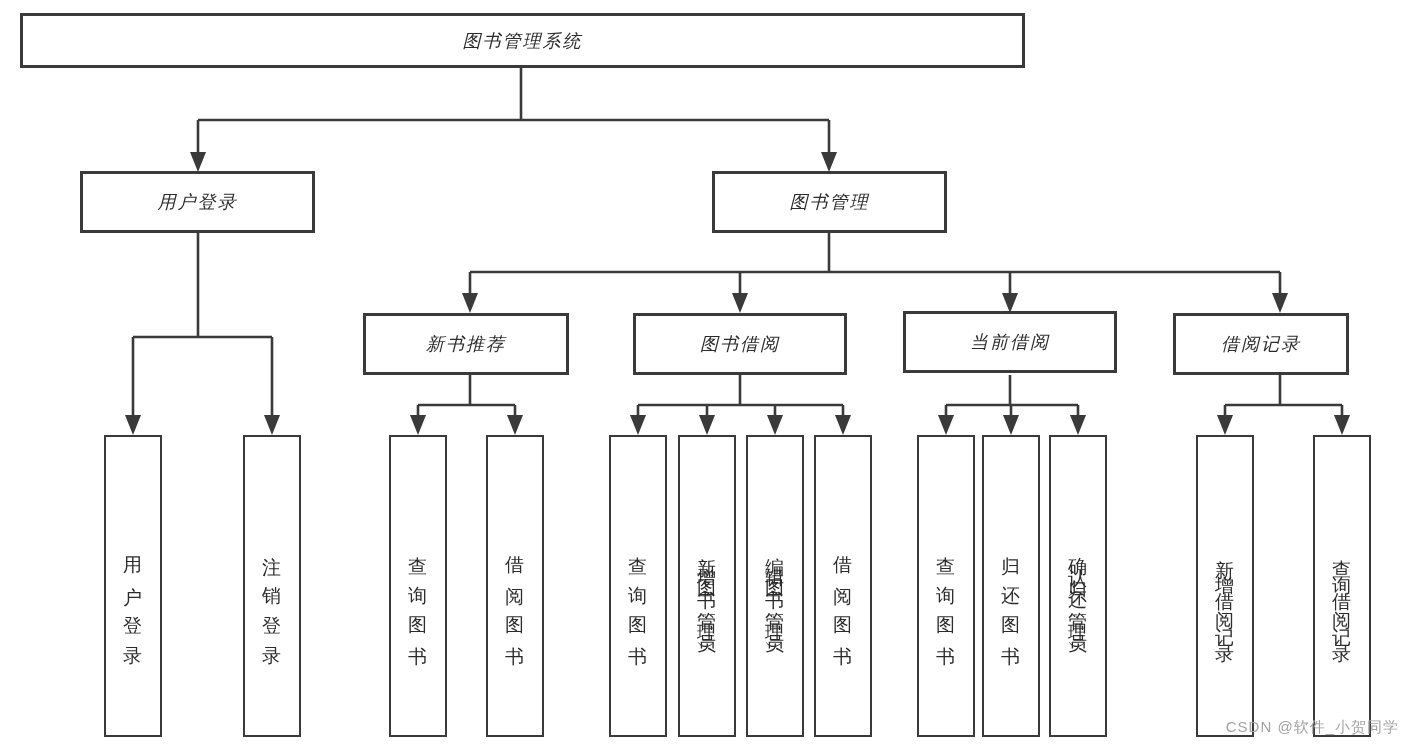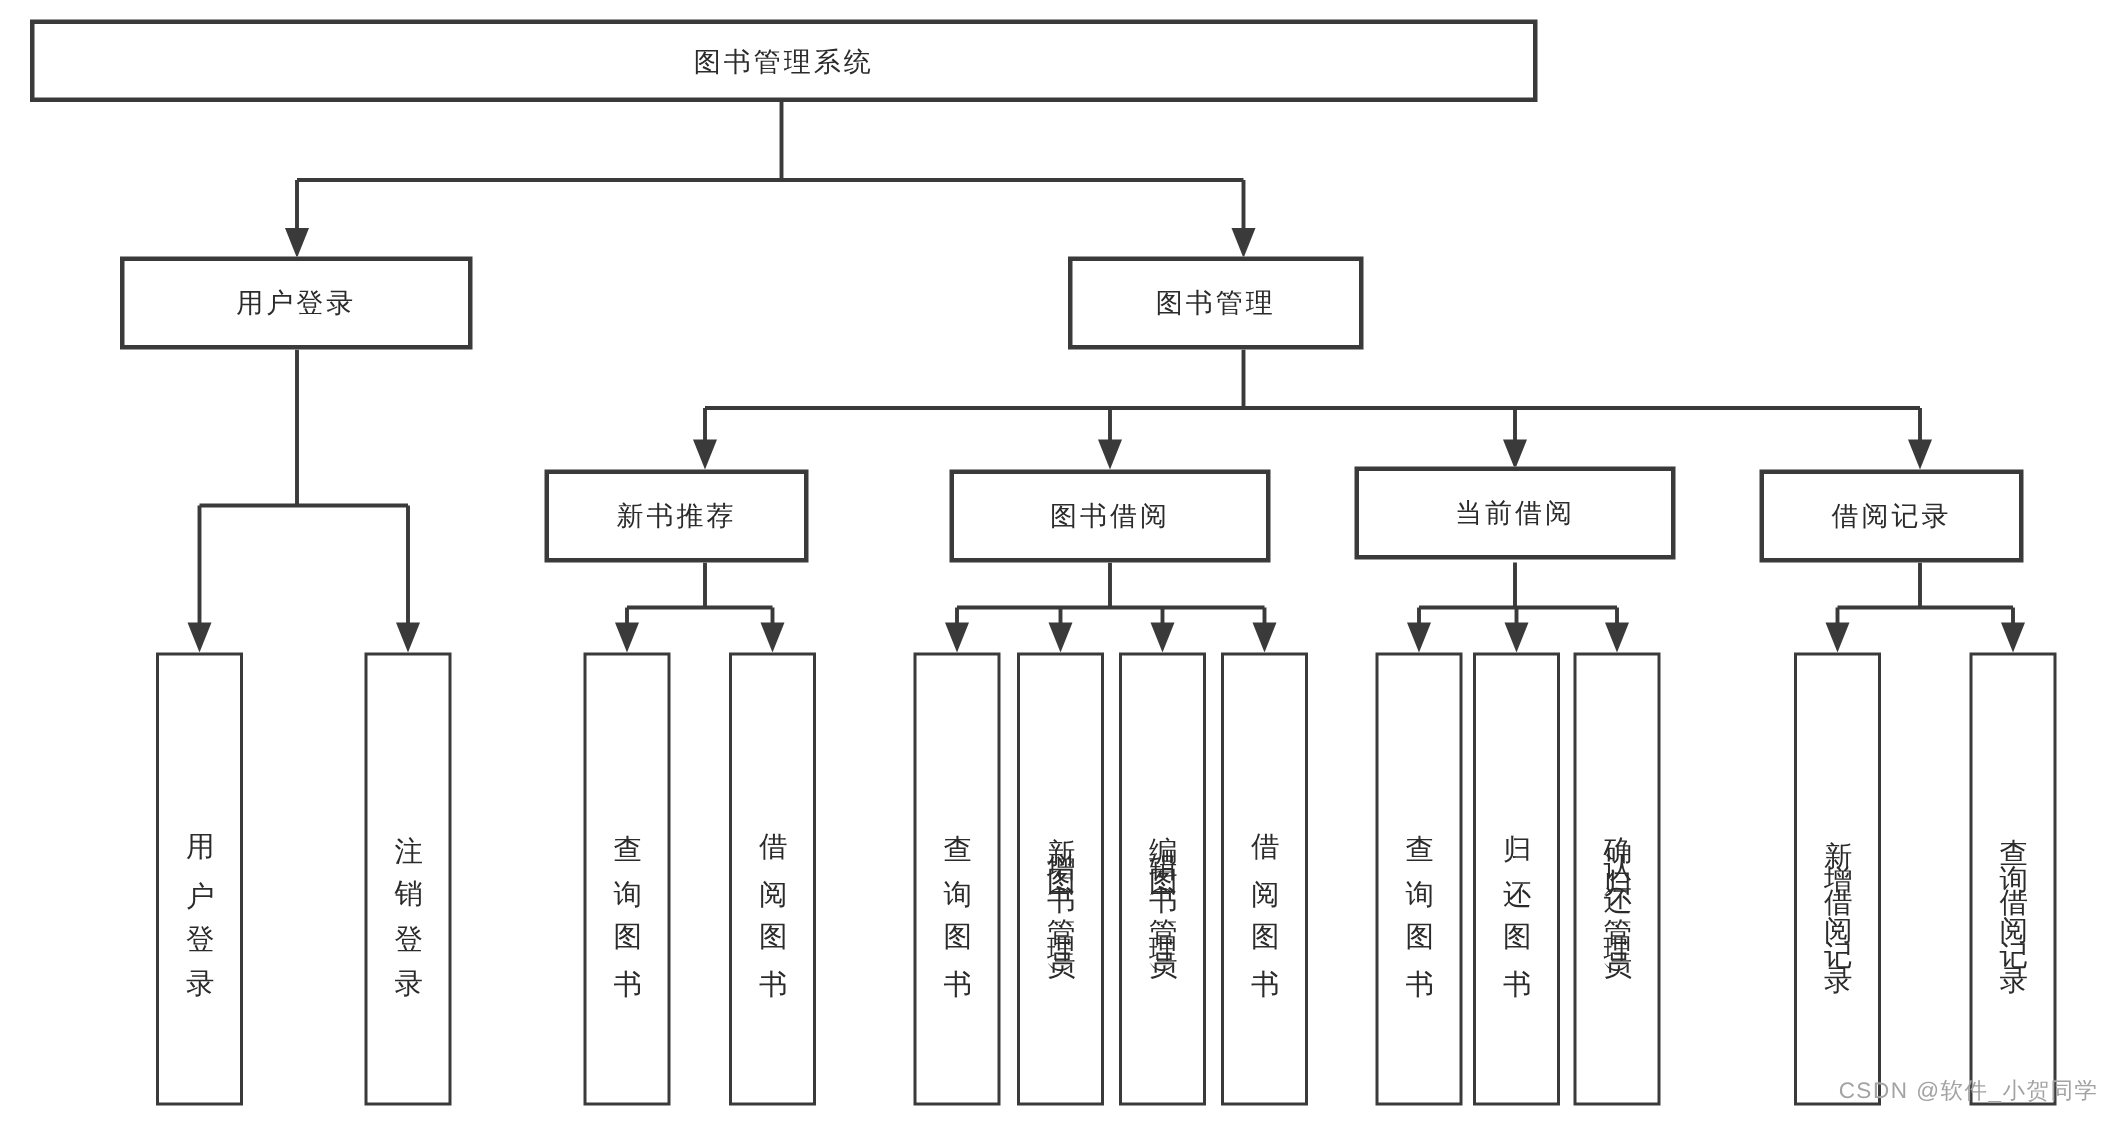--- a/index.html
+++ b/index.html
@@ -9,21 +9,21 @@
     color:#2f2f2f;
   }
   .stage{position:absolute;left:0;top:0;width:1405px;height:747px;}
   svg.wires{position:absolute;left:0;top:0;z-index:1;}
   .box{
     position:absolute;z-index:2;background:#ffffff;
     border:3px solid #3a3a3a;box-sizing:border-box;
     display:flex;align-items:center;justify-content:center;
     font-size:18px;letter-spacing:2px;color:#2b2b2b;
   }
-  .box.h{white-space:nowrap;}
+  .box.h{white-space:nowrap;font-style:italic;}
   .box.v{border-width:2.5px;}
   .box.v span{
     writing-mode:vertical-rl;text-orientation:mixed;
     font-size:19px;line-height:1;display:block;
   }
   .sp4{letter-spacing:30px;padding-top:30px;}
   .sp6{letter-spacing:17px;padding-top:17px;}
   .sp9{letter-spacing:11px;padding-top:11px;}
   .watermark{
     position:absolute;z-index:3;right:6px;top:718px;
@@ -75,23 +75,23 @@
       <polygon points="1003,415 1019,415 1011,435"></polygon>
       <polygon points="1070,415 1086,415 1078,435"></polygon>
       <polygon points="1217,415 1233,415 1225,435"></polygon>
       <polygon points="1334,415 1350,415 1342,435"></polygon>
     </g>
   </svg>
 
   <div class="box h" style="left:20px;top:13px;width:1005px;height:55px">图书管理系统</div>
 
   <div class="box h" style="left:80px;top:171px;width:235px;height:62px">用户登录</div>
-  <div class="box h" style="left:712px;top:171px;width:197px;height:62px">图书管理</div>
+  <div class="box h" style="left:712px;top:171px;width:235px;height:62px">图书管理</div>
 
-  <div class="box h" style="left:363px;top:313px;width:176px;height:62px">新书推荐</div>
+  <div class="box h" style="left:363px;top:313px;width:206px;height:62px">新书推荐</div>
   <div class="box h" style="left:633px;top:313px;width:214px;height:62px">图书借阅</div>
   <div class="box h" style="left:903px;top:311px;width:214px;height:62px">当前借阅</div>
   <div class="box h" style="left:1173px;top:313px;width:176px;height:62px">借阅记录</div>
 
   <div class="box v" style="left:104px;top:435px;width:58px;height:302px">
     <span class="sp4">用户登录</span>
   </div>
   <div class="box v" style="left:243px;top:435px;width:58px;height:302px">
     <span class="sp4">注销登录</span>
   </div>

